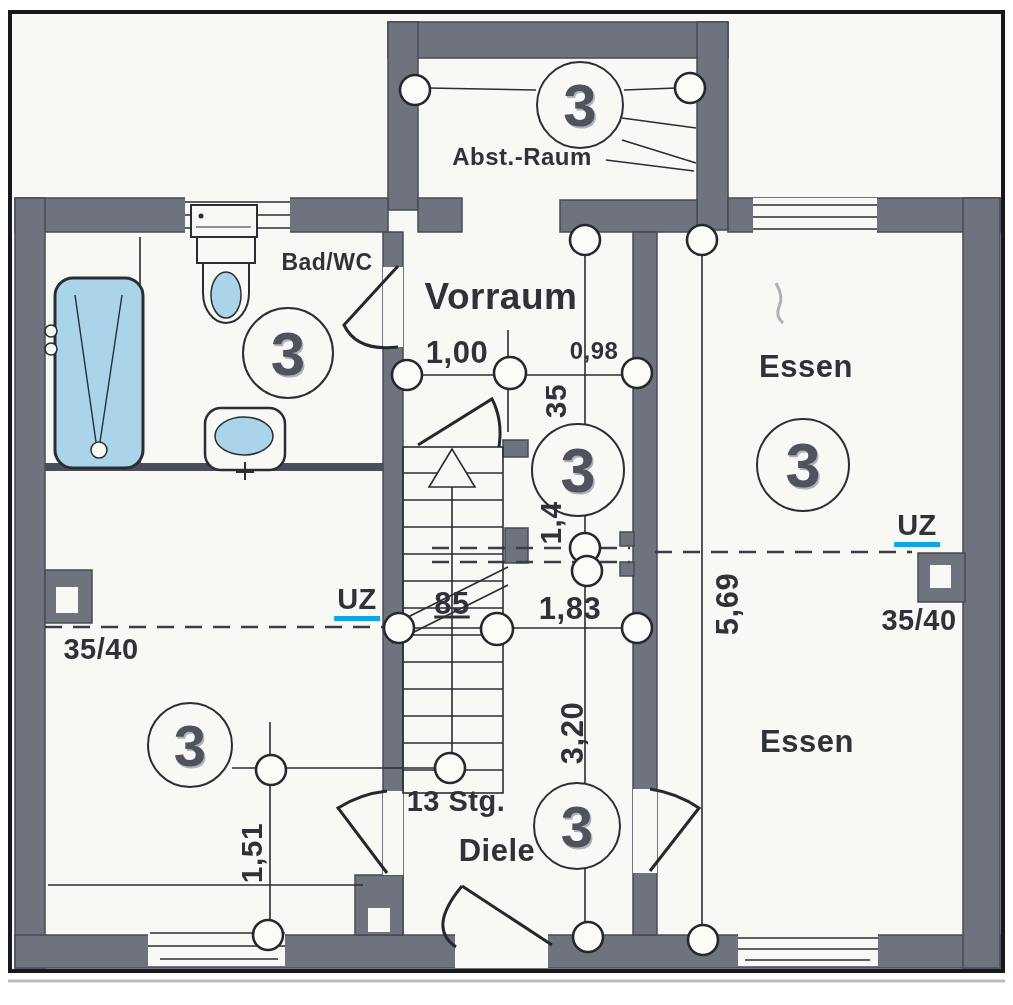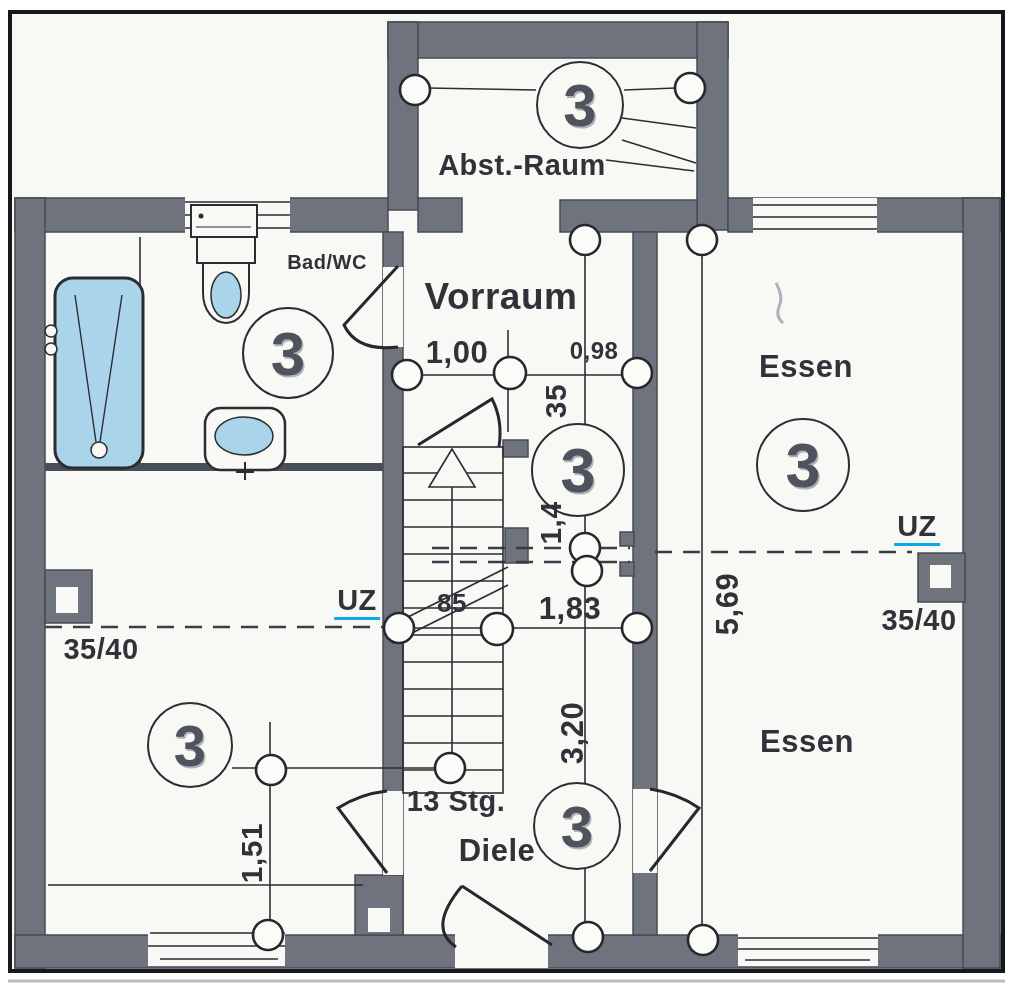--- a/index.html
+++ b/index.html
@@ -7,21 +7,21 @@
     position:relative; width:1013px; height:1005px; background:#ffffff;
     font-family:"Liberation Sans", sans-serif; overflow:hidden;
   }
   .canvas svg { position:absolute; left:0; top:0; }
   .lbl {
     position:absolute; transform:translate(-50%,-50%);
     color:#303239; font-weight:bold; white-space:nowrap; letter-spacing:.5px;
     line-height:1;
   }
   .rot { transform:translate(-50%,-50%) rotate(-90deg); }
-  .uz { border-bottom:3px solid #0ea5e9; padding:0 3px 2px 3px; }
+  .uz { border-bottom:5px solid #0ea5e9; padding:0 3px 2px 3px; }
   .marker {
     position:absolute; border:2.5px solid #2b2e35; border-radius:50%;
     background:#f8f8f4; display:flex; align-items:center; justify-content:center;
     color:#4f535d; font-weight:bold;
     text-shadow:1.5px 1.5px 0 rgba(150,155,165,.75);
     box-sizing:border-box;
   }
 </style>
 </head>
 <body>
@@ -206,31 +206,31 @@
   <div class="marker" style="left:756px; top:418px; width:94px; height:94px; font-size:63px;">
       <span>3</span>
     </div>
   <div class="marker" style="left:147px; top:702px; width:86px; height:86px; font-size:58px;">
       <span>3</span>
     </div>
   <div class="marker" style="left:533px; top:782px; width:88px; height:88px; font-size:58px;">
       <span>3</span>
     </div>
 
-  <div class="lbl" style="left:522px; top:157px; font-size:29px;margin-top:8px;">Abst.-Raum</div>
-  <div class="lbl" style="left:327px; top:262px; font-size:20px;">Bad/WC</div>
+  <div class="lbl" style="left:522px; top:157px; font-size:24px;">Abst.-Raum</div>
+  <div class="lbl" style="left:327px; top:262px; font-size:23px;">Bad/WC</div>
   <div class="lbl" style="left:501px; top:296px; font-size:37px;">Vorraum</div>
   <div class="lbl" style="left:806px; top:366px; font-size:31px;">Essen</div>
   <div class="lbl" style="left:807px; top:741px; font-size:31px;text-align:center;">Essen</div>
   <div class="lbl" style="left:497px; top:850px; font-size:31px;">Diele</div>
   <div class="lbl" style="left:456px; top:801px; font-size:29px;">13 Stg.</div>
 
   <div class="lbl" style="left:457px; top:352px; font-size:31px;">1,00</div>
   <div class="lbl" style="left:594px; top:351px; font-size:24px;">0,98</div>
-  <div class="lbl" style="left:452px; top:603px; font-size:26px;">85</div>
+  <div class="lbl" style="left:452px; top:603px; font-size:31px;text-decoration:underline;">85</div>
   <div class="lbl" style="left:570px; top:608px; font-size:31px;">1,83</div>
   <div class="lbl rot" style="left:727px; top:604px; font-size:31px;">5,69</div>
   <div class="lbl rot" style="left:572px; top:733px; font-size:31px;">3,20</div>
   <div class="lbl rot" style="left:252px; top:853px; font-size:30px;">1,51</div>
   <div class="lbl rot" style="left:551px; top:523px; font-size:30px;">1,4</div>
   <div class="lbl rot" style="left:556px; top:401px; font-size:30px;">35</div>
 
   <div class="lbl uz" style="left:357px; top:603px; font-size:29px;">UZ</div>
   <div class="lbl uz" style="left:917px; top:529px; font-size:29px;">UZ</div>
   <div class="lbl" style="left:101px; top:649px; font-size:29px;">35/40</div>

